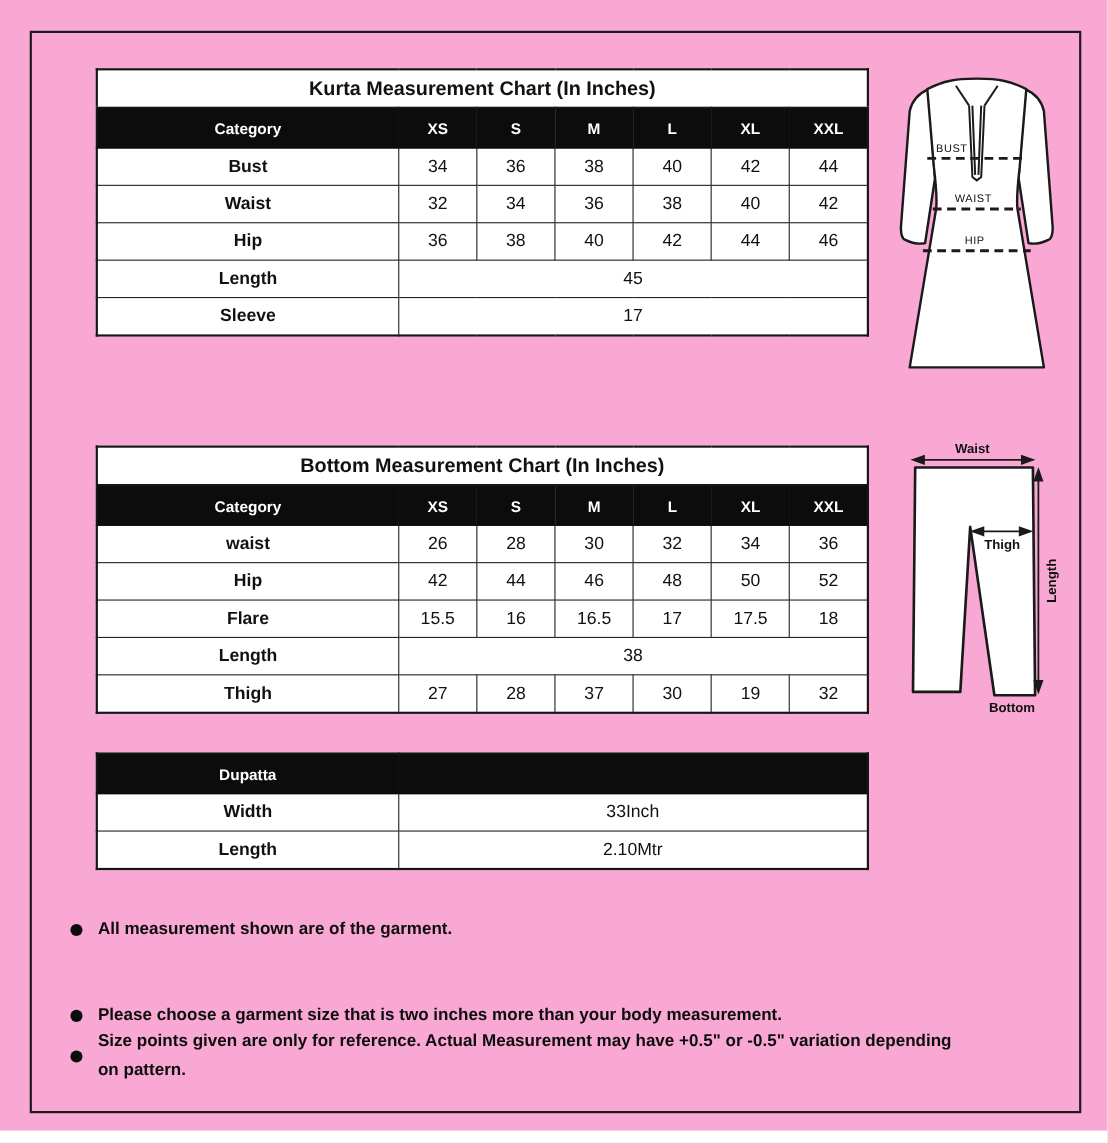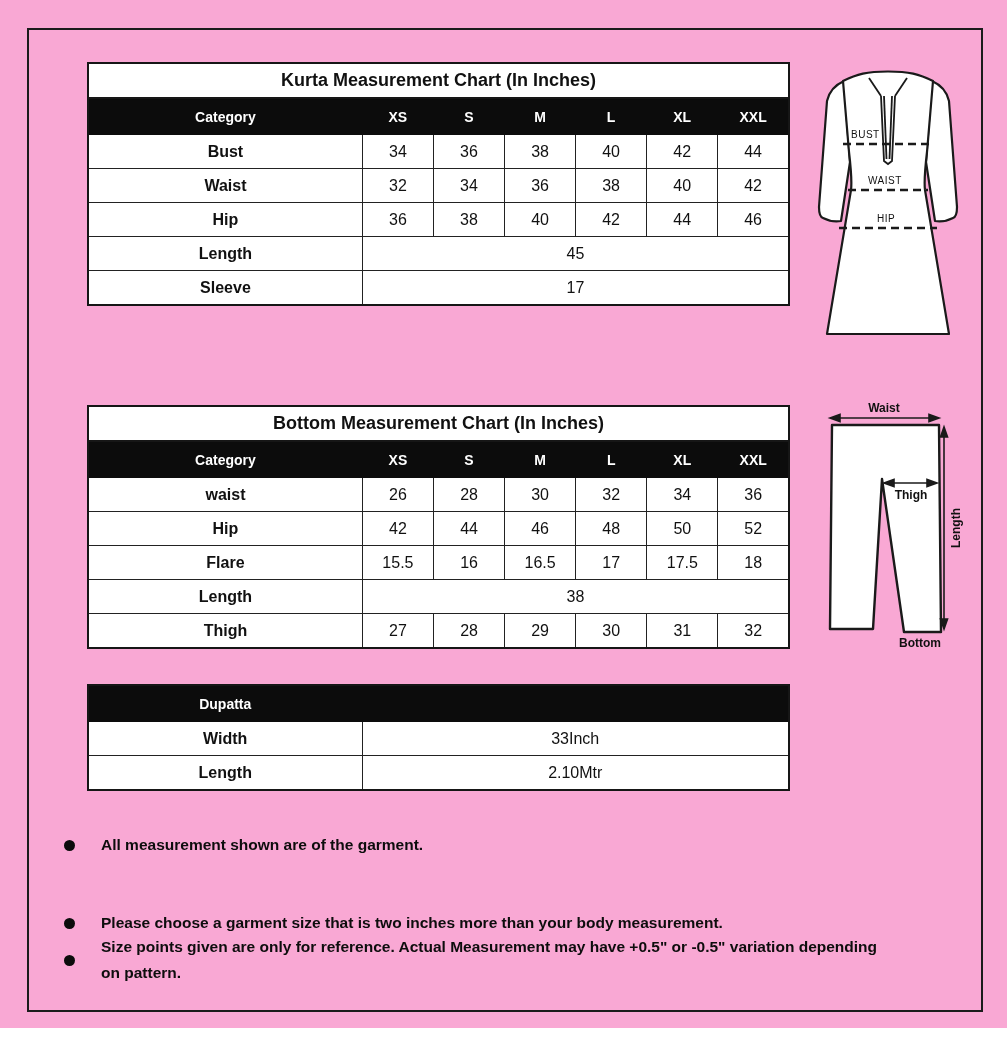--- a/index.html
+++ b/index.html
@@ -17,21 +17,21 @@
   tr.t-data td{height:33px;}
   td.lbl{font-weight:bold;}
 
   #kurta-table{left:87px;top:62px;width:703px;}
   #bottom-table{left:87px;top:405px;width:703px;padding-left:28px;}
   #dupatta-table{left:87px;top:684px;width:703px;}
   col.c-label{width:274px;}
   col.c-size{width:71px;}
   col.c-val{width:427px;}
 
-  .note{position:absolute;left:64px;display:flex;align-items:center;gap:26px;}
+  .note{position:absolute;left:64px;display:flex;align-items:center;gap:14px;}
   .note .bullet{width:11px;height:11px;border-radius:50%;background:#0c0c0c;flex:none;}
   .note .note-text{font-weight:bold;font-size:15.5px;line-height:26px;max-width:780px;color:#0d0d0d;}
   #note-1{top:832px;}
   #note-2{top:910px;text-align:right;}
   #note-3{top:922px;margin-top:12px;}
 
   #kurta-figure{position:absolute;left:813px;top:66px;}
   #bottom-figure{position:absolute;left:815px;top:395px;}
   svg text{font-family:"Liberation Sans",sans-serif;fill:#111;}
 </style>
@@ -178,23 +178,23 @@
       <td>18</td>
     </tr>
     <tr class="t-data">
       <td class="lbl">Length</td>
       <td colspan="6">38</td>
     </tr>
     <tr class="t-data">
       <td class="lbl">Thigh</td>
       <td>27</td>
       <td>28</td>
-      <td>29</td>
+      <td>37</td>
       <td>30</td>
-      <td>31</td>
+      <td>19</td>
       <td>32</td>
     </tr>
   </tbody>
     </table>
 
   <svg id="bottom-figure" width="170" height="262" viewBox="0 0 170 262">
     <text x="69" y="17" text-anchor="middle" font-weight="bold" font-size="12">Waist</text>
     <g stroke="#1a1a1a" stroke-width="1.6" fill="#1a1a1a">
       <line x1="16" y1="23" x2="123" y2="23"></line>
       <polygon points="15,23 25,19.5 25,26.5"></polygon>

